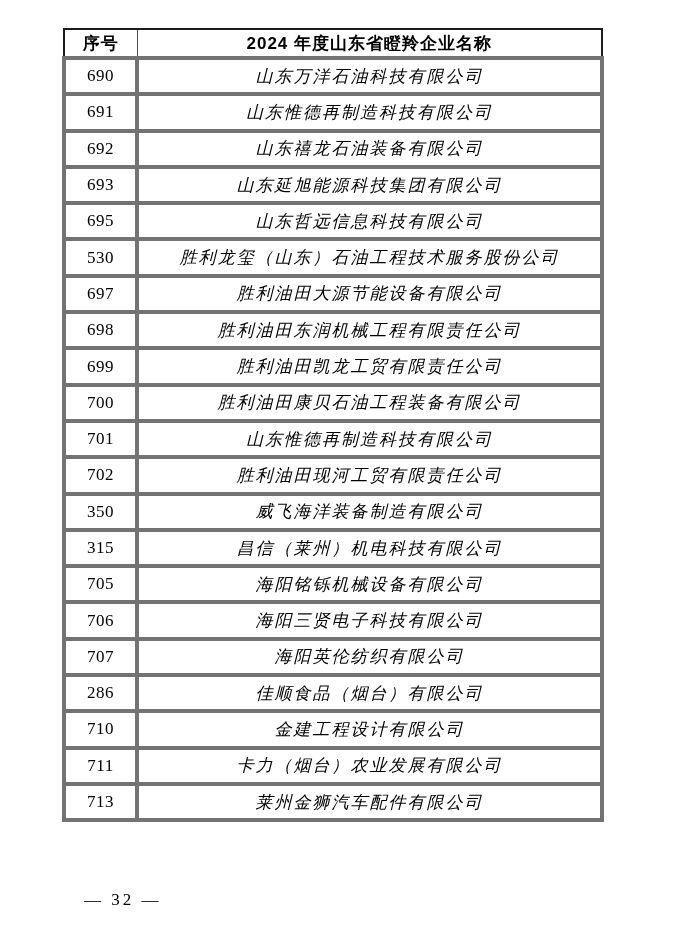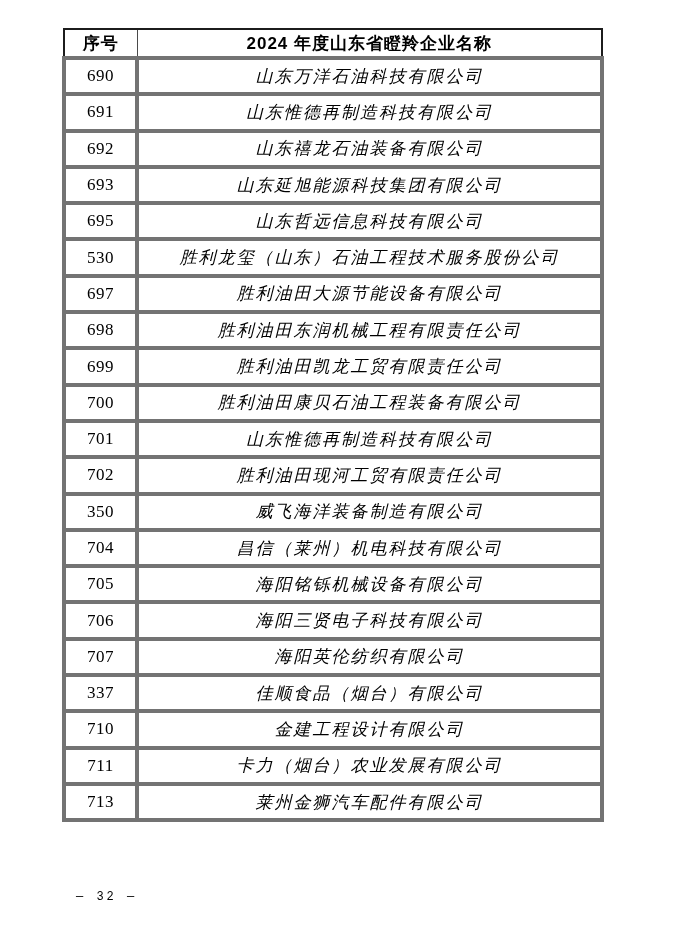--- a/index.html
+++ b/index.html
@@ -55,25 +55,25 @@
   }
   td.cell-name {
     text-align: center;
     padding-left: 13px;
     font-size: 16px;
     letter-spacing: 2px;
     font-style: italic;
   }
   .page-footer {
     position: absolute;
-    left: 76px;
+    left: 84px;
     top: 890px;
-    font-size: 12px;
+    font-size: 17px;
     letter-spacing: 3px;
-    font-family: Liberation Mono, monospace;
+    font-family: Liberation Serif, serif;
   }
 </style>
 </head>
 <body>
 
 <div class="page">
   <table class="gazelle-table">
     <colgroup>
       <col class="col-no">
       <col class="col-name">
@@ -131,37 +131,37 @@
         </tr>
         <tr>
           <td class="cell-no">702</td>
           <td class="cell-name">胜利油田现河工贸有限责任公司</td>
         </tr>
         <tr>
           <td class="cell-no">350</td>
           <td class="cell-name">威飞海洋装备制造有限公司</td>
         </tr>
         <tr>
-          <td class="cell-no">704</td>
+          <td class="cell-no">315</td>
           <td class="cell-name">昌信（莱州）机电科技有限公司</td>
         </tr>
         <tr>
           <td class="cell-no">705</td>
           <td class="cell-name">海阳铭铄机械设备有限公司</td>
         </tr>
         <tr>
           <td class="cell-no">706</td>
           <td class="cell-name">海阳三贤电子科技有限公司</td>
         </tr>
         <tr>
           <td class="cell-no">707</td>
           <td class="cell-name">海阳英伦纺织有限公司</td>
         </tr>
         <tr>
-          <td class="cell-no">337</td>
+          <td class="cell-no">286</td>
           <td class="cell-name">佳顺食品（烟台）有限公司</td>
         </tr>
         <tr>
           <td class="cell-no">710</td>
           <td class="cell-name">金建工程设计有限公司</td>
         </tr>
         <tr>
           <td class="cell-no">711</td>
           <td class="cell-name">卡力（烟台）农业发展有限公司</td>
         </tr>

